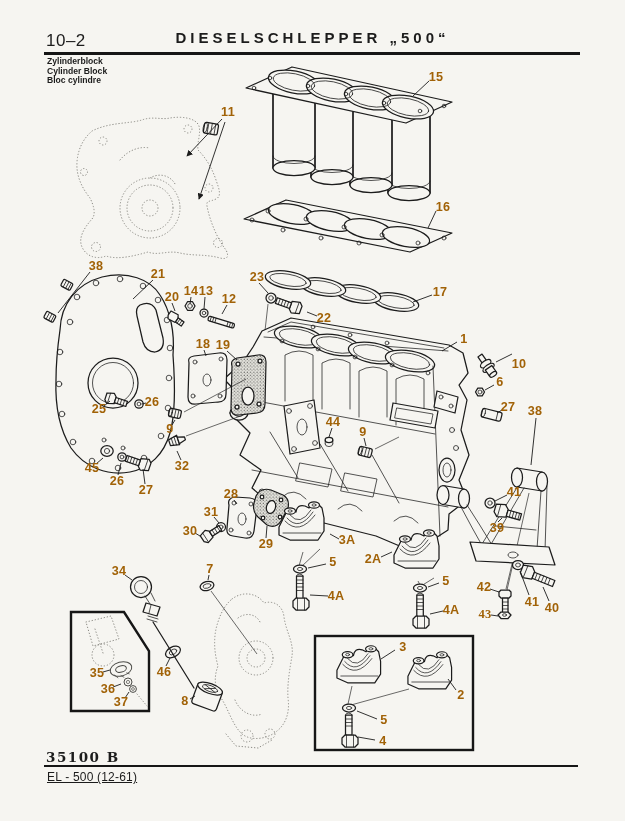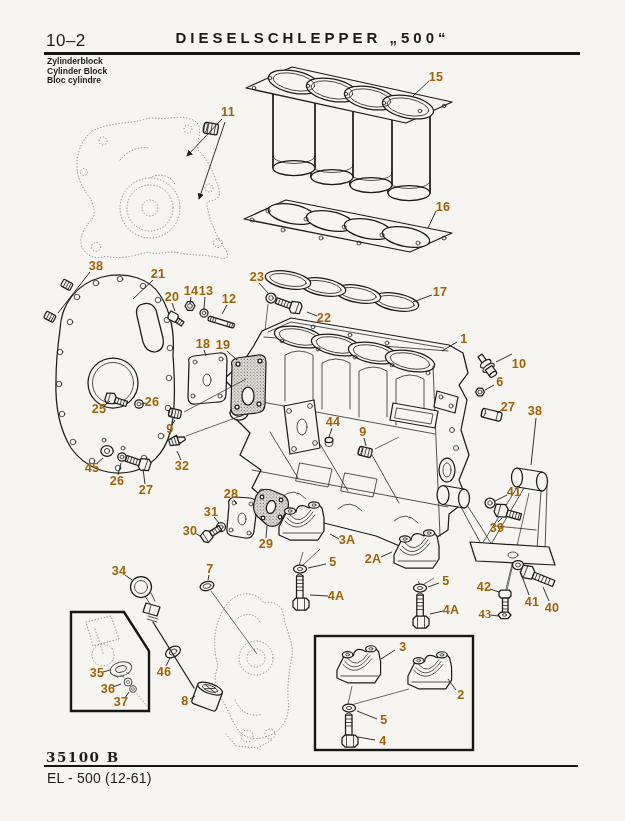--- a/index.html
+++ b/index.html
@@ -10,21 +10,21 @@
               font-size:15px;font-weight:bold;letter-spacing:4px;}
   .head-rule{position:absolute;left:44px;right:45px;top:52px;height:2.6px;background:#161616;}
   .subtitle{position:absolute;left:47px;top:57px;font-size:8.6px;font-weight:bold;line-height:9.6px;}
   .art{position:absolute;left:0;top:0;}
   .callout-layer{position:absolute;left:0;top:0;width:100%;height:100%;pointer-events:none;}
   .callout{position:absolute;transform:translate(-50%,-50%);font-size:12.6px;font-weight:bold;
            letter-spacing:.3px;color:#a16207;white-space:nowrap;}
   .fig-number{position:absolute;left:46px;top:749px;font-family:"DejaVu Serif",serif;
               font-weight:bold;font-size:13.5px;letter-spacing:1.5px;}
   .foot-rule{position:absolute;left:44px;width:534px;top:765px;height:2.2px;background:#161616;}
-  .foot-code{position:absolute;left:47px;top:770px;font-size:14px;letter-spacing:.2px;}
+  .foot-code{position:absolute;left:47px;top:770px;font-size:12px;letter-spacing:.2px;text-decoration:underline;}
   
   .ln{fill:none;stroke:#1c1c1c;stroke-width:1.25;stroke-linecap:round;stroke-linejoin:round;}
   .w{fill:#f6f5f1;stroke:#1c1c1c;stroke-width:1.25;stroke-linecap:round;stroke-linejoin:round;}
   .n{fill:none;stroke:#1c1c1c;stroke-width:.75;stroke-linecap:round;stroke-linejoin:round;}
   .axis{fill:none;stroke:#1c1c1c;stroke-width:.65;}
   .leader{stroke:#1c1c1c;stroke-width:.9;fill:none;}
   .dot{fill:none;stroke:#8d8c86;stroke-width:1;stroke-dasharray:.5 2.6;stroke-linecap:round;}
   .dim{fill:#f6f5f1;stroke:#4c4c48;stroke-width:1;}
   .dimn{fill:none;stroke:#4c4c48;stroke-width:.7;}
   .stip{fill:url(#stip);stroke:#1c1c1c;stroke-width:1.2;}

